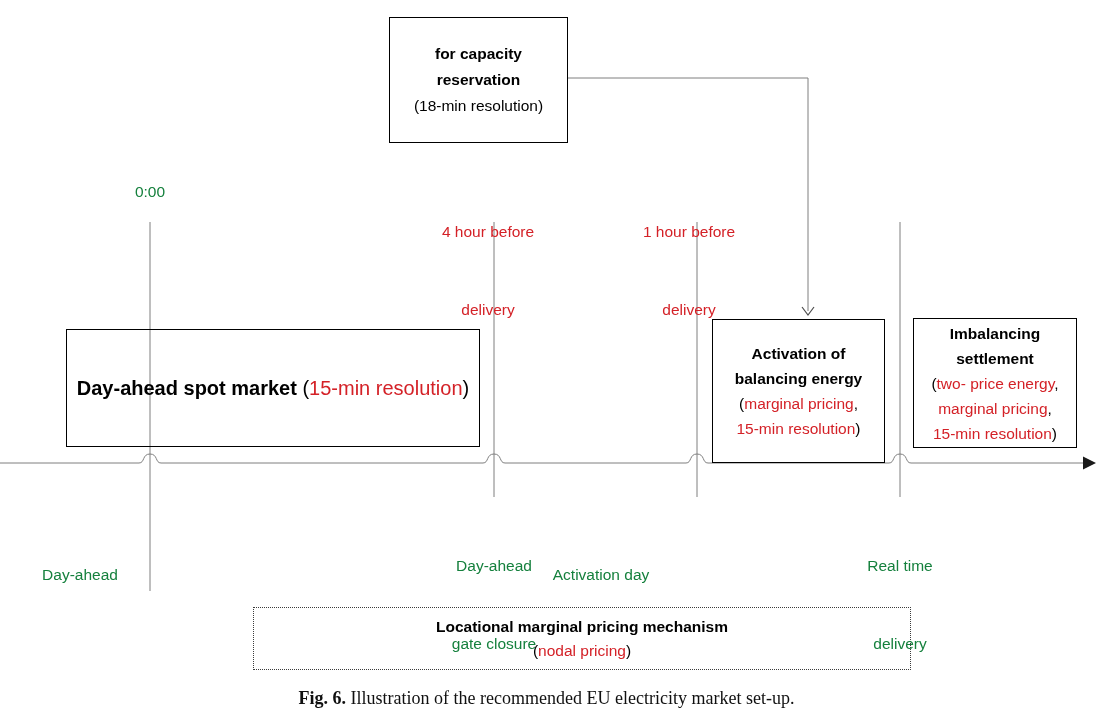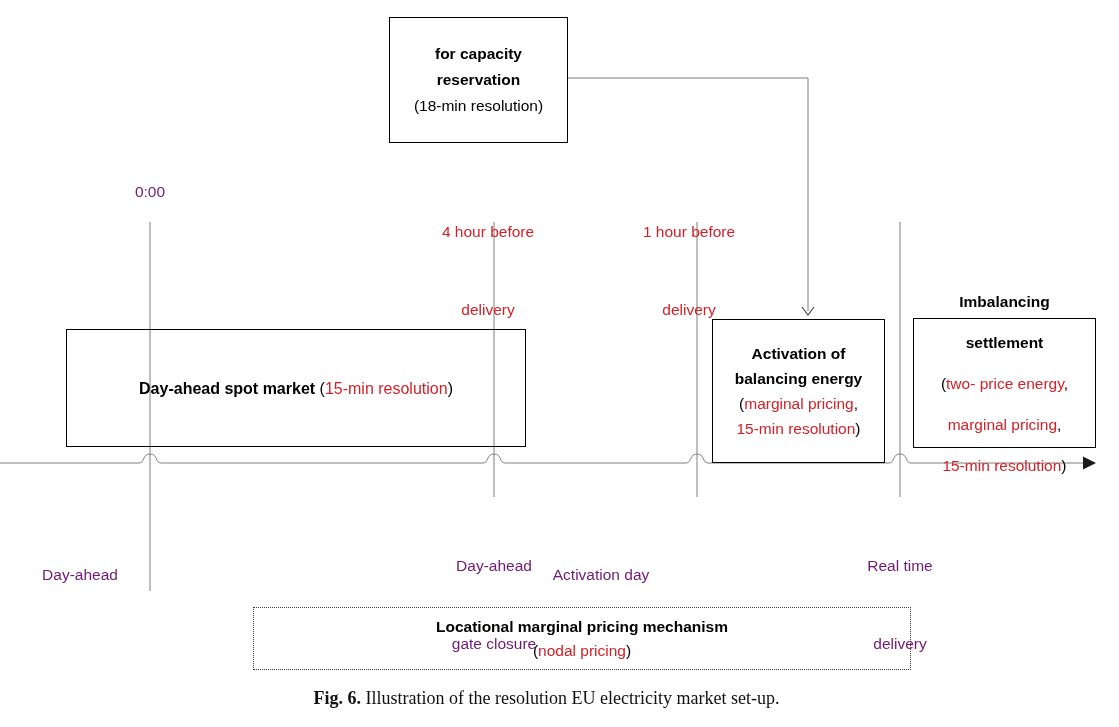--- a/index.html
+++ b/index.html
@@ -16,32 +16,32 @@
   .box {
     position:absolute; border:1.6px solid #000; background:transparent;
     display:flex; flex-direction:column; justify-content:center; align-items:center;
     text-align:center; font-size:15.5px; line-height:25px;
   }
   .box .ln { white-space:pre; }
   .b { font-weight:bold; }
   .red { color:var(--red,#d42127); }
 
   #box-top        { left:389px; top:17px;  width:179px; height:126px; line-height:26px; }
-  #box-dayahead   { left:66px;  top:329px; width:460px; height:118px; font-size:16px; }
+  #box-dayahead   { left:66px;  top:329px; width:414px; height:118px; font-size:20px; }
   #box-intraday   { left:508px; top:319px; width:173px; height:129px; }
   #box-activation { left:712px; top:319px; width:173px; height:144px;text-align:center; }
-  #box-imbalance  { left:913px; top:318px; width:183px; height:130px;gap:16px; }
+  #box-imbalance  { left:913px; top:318px; width:164px; height:130px; }
   #box-lmp {
     left:253px; top:607px; width:658px; height:63px;
     border:1px dotted #3c3c3c; line-height:24px;
   }
 
   .lbl {
     position:absolute; text-align:center; transform:translateX(-50%);
-    font-size:15.5px; line-height:26px; white-space:pre; color:#701a75;
+    font-size:15.5px; line-height:26px; white-space:pre; color:#15803d;
   }
   .lbl.red-lbl { color:var(--red,#d42127); }
 
   #lbl-time0    { left:150px; top:179px; }
   #lbl-4hour    { left:488px; top:167px; }
   #lbl-1hour    { left:689px; top:167px; }
   #lbl-gate-da  { left:494px; top:501px; }
   #lbl-gate-id  { left:697px; top:501px; }
   #lbl-gate-rt  { left:900px; top:501px; }
   #lbl-phase-da { left:80px;  top:562px; }
@@ -127,16 +127,16 @@
 
   <div class="lbl" id="lbl-gate-rt">
     <div>Real time</div>
     <div>delivery</div>
   </div>
 
   <div class="lbl" id="lbl-phase-da">Day-ahead</div>
   <div class="lbl" id="lbl-phase-od">Activation day</div>
 
   <div class="caption">
-    <span class="b">Fig. 6.</span><span> Illustration of the resolution EU electricity market set-up.</span>
+    <span class="b">Fig. 6.</span><span> Illustration of the recommended EU electricity market set-up.</span>
   </div>
 
 </div>
 
 </body></html>

